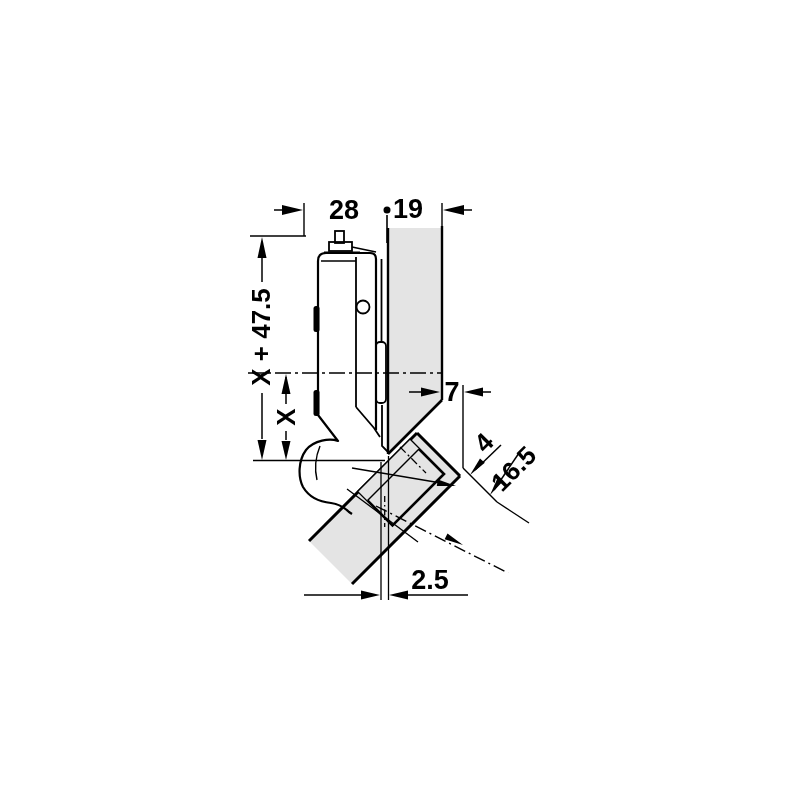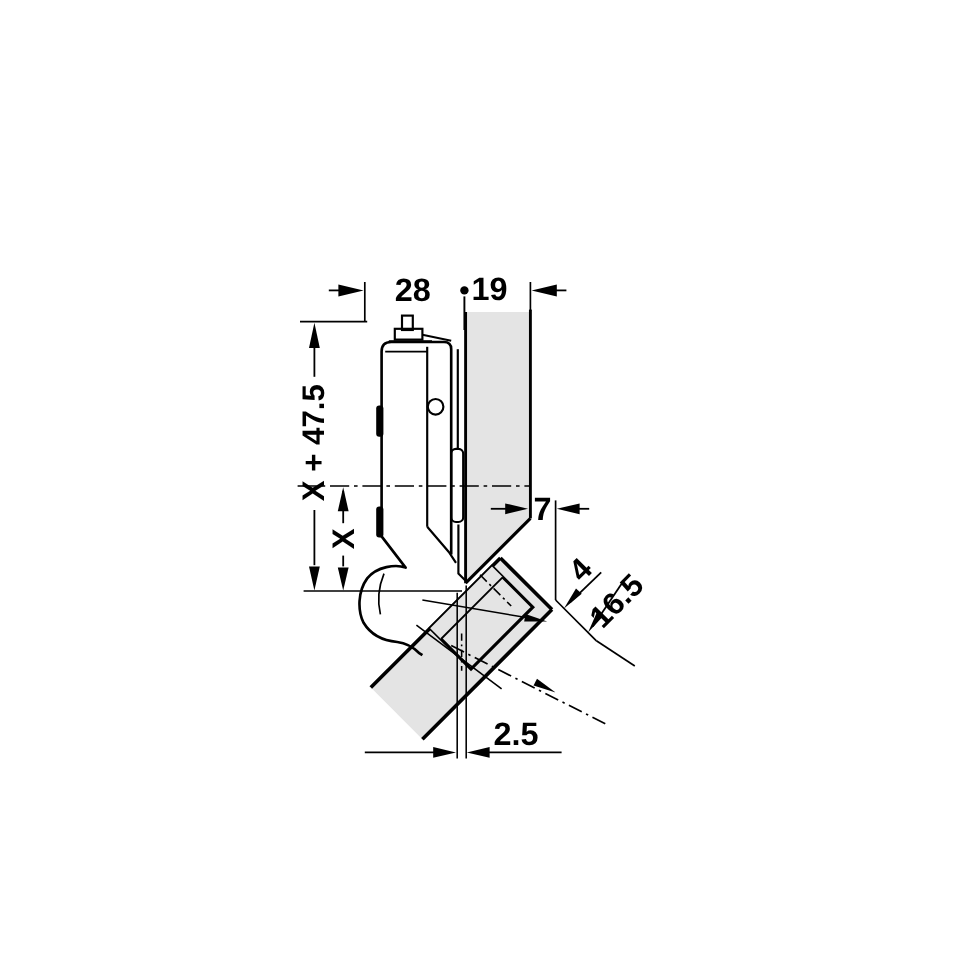--- a/index.html
+++ b/index.html
@@ -1,16 +1,16 @@
 <!DOCTYPE html>
 <html style="--panel: #e4e4e4; --line: #000000; --bg: #ffffff;"><head>
 <meta charset="utf-8">
 <style>
   html,body{margin:0;padding:0;background:#fff;}
-  .stage{width:800px;height:656px;position:relative;background:var(--bg,#fff);overflow:hidden;margin-top:32px;}
+  .stage{width:800px;height:656px;position:relative;background:var(--bg,#fff);overflow:hidden;}
   svg{display:block;}
   .dim-label{font-family:"Liberation Sans",sans-serif;font-weight:700;font-size:27px;fill:var(--line,#000);}
   .dim-label-rot{font-family:"Liberation Sans",sans-serif;font-weight:700;font-size:26px;fill:var(--line,#000);}
   .panel-fill{fill:var(--panel,#e4e4e4);}
   .white-fill{fill:#fff;}
   .ln{stroke:var(--line,#000);fill:none;}
   .arrow{fill:var(--line,#000);stroke:none;}
   .w13{stroke-width:1.3px;} .w14{stroke-width:1.4px;} .w15{stroke-width:1.5px;}
   .w16{stroke-width:1.6px;} .w18{stroke-width:1.8px;} .w22{stroke-width:2.2px;}
   .w24{stroke-width:2.4px;} .w26{stroke-width:2.6px;} .w30{stroke-width:3px;}

